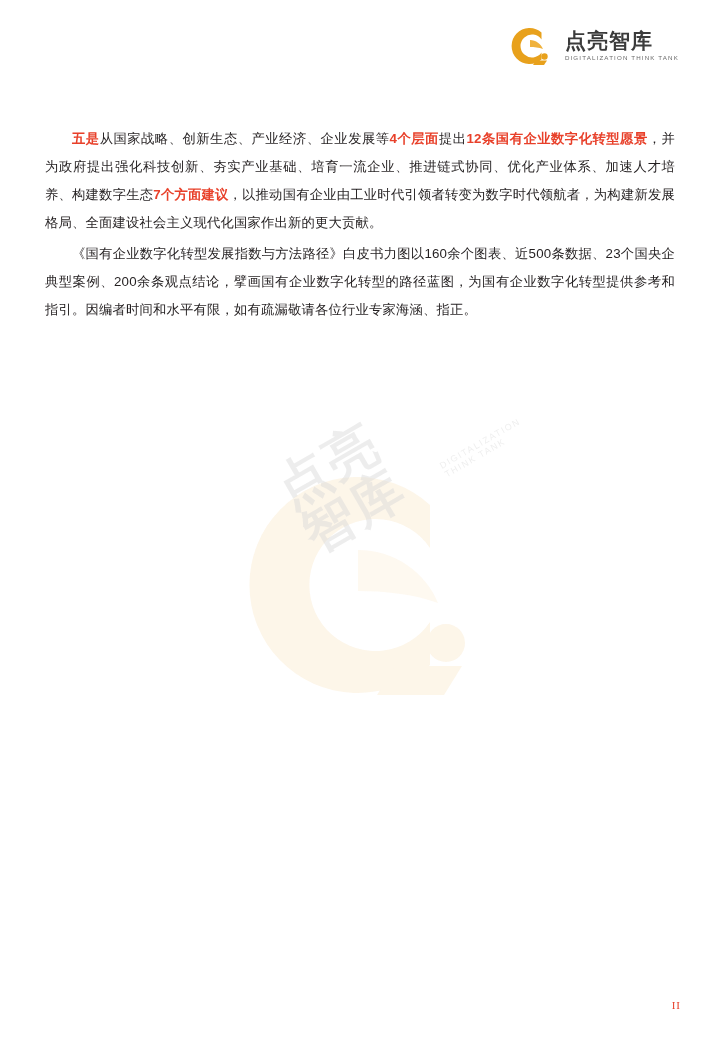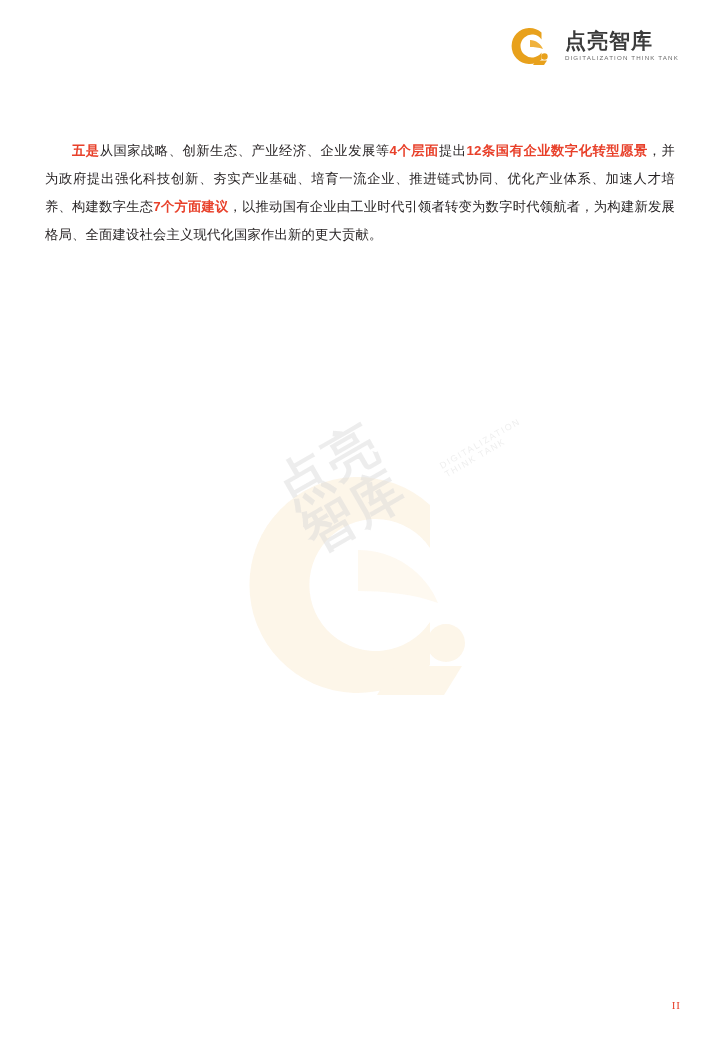--- a/index.html
+++ b/index.html
@@ -55,21 +55,21 @@
     top: 125px;
     left: 45px;
     width: 630px;
   }
   .para {
     font-size: 13.3px;
     line-height: 28px;
     color: #231f20;
     text-align: justify;
     text-justify: inter-ideograph;
-    margin: 12px 0 3px 0;
+    margin: 0 0 3px 0;
     letter-spacing: 0.2px;
   }
   .para.indent { text-indent: 27px; }
   .hl {
     color: #e8402a;
     font-weight: bold;
   }
 
   
   .watermark {
@@ -135,20 +135,21 @@
     <span class="logo-en">DIGITALIZATION THINK TANK</span>
   </span>
 </div>
 
 <div class="content">
 
   <p class="para indent">
     <span class="hl">五是</span><span>从国家战略、创新生态、产业经济、企业发展等</span><span class="hl">4个层面</span><span>提出</span><span class="hl">12条国有企业数字化转型愿景</span><span>，并为政府提出强化科技创新、夯实产业基础、培育一流企业、推进链式协同、优化产业体系、加速人才培养、构建数字生态</span><span class="hl">7个方面建议</span><span>，以推动国有企业由工业时代引领者转变为数字时代领航者，为构建新发展格局、全面建设社会主义现代化国家作出新的更大贡献。</span>
   </p>
 
+  <p class="para indent">《国有企业数字化转型发展指数与方法路径》白皮书力图以160余个图表、近500条数据、23个国央企典型案例、200余条观点结论，擘画国有企业数字化转型的路径蓝图，为国有企业数字化转型提供参考和指引。因编者时间和水平有限，如有疏漏敬请各位行业专家海涵、指正。</p>
 
 </div>
 
 <div class="watermark">
   <span>
     <svg width="330" height="330" viewBox="0 0 330 330" aria-hidden="true">
       <g opacity="0.45">
         <path d="M232,95 A108,108 0 1 0 232,255 L232,212 A66,66 0 1 1 232,138 Z" fill="#f6d9a6"></path>
         <path d="M160,140 C197,140 228,163 240,193 C216,184 186,181 160,181 Z" fill="#fae6c4"></path>
         <circle cx="248,0" r="0" fill="none"></circle>

